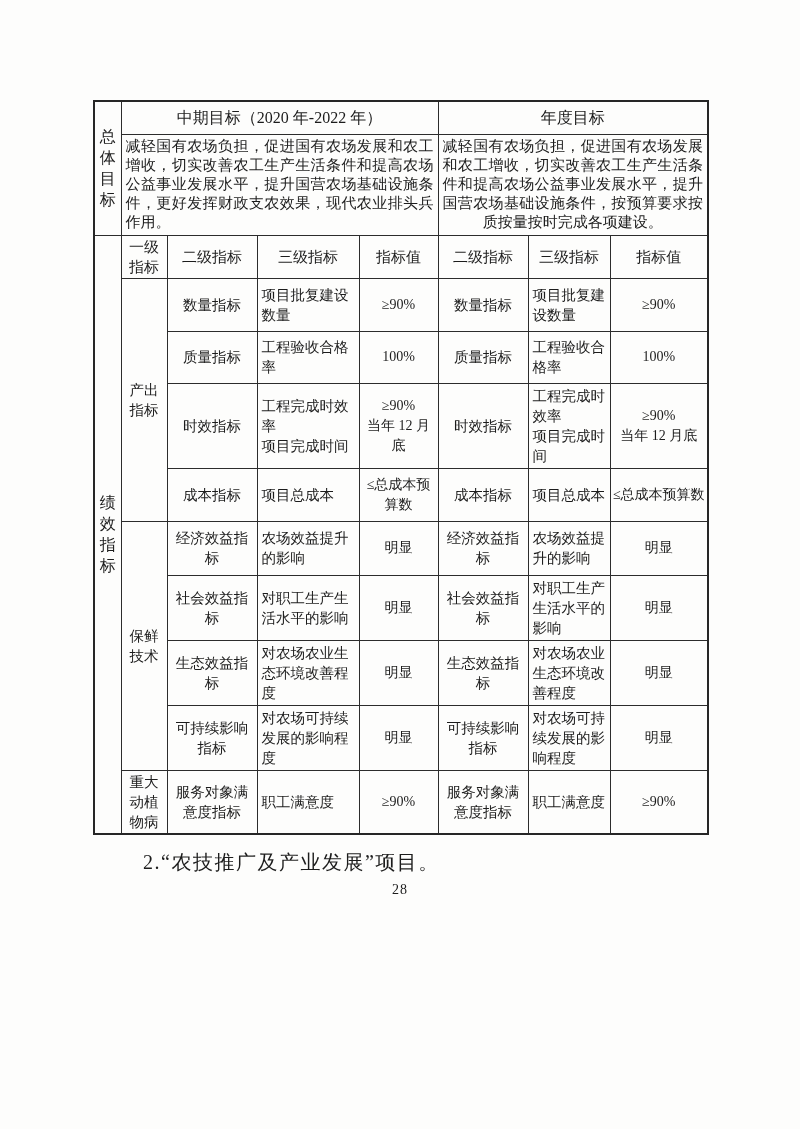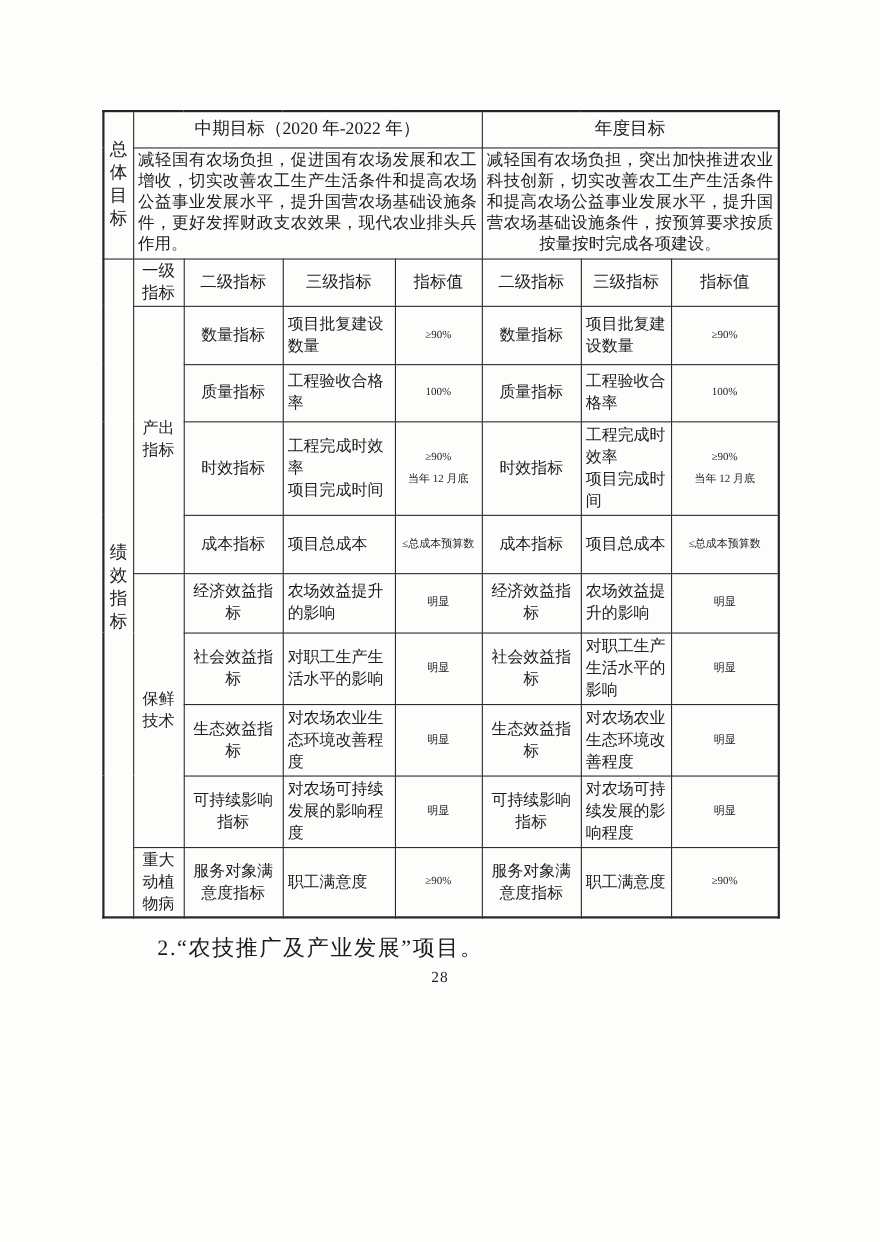--- a/index.html
+++ b/index.html
@@ -57,21 +57,21 @@
   td.subhdr { font-size: 15px; }
   td.para {
     text-align: justify;
     font-size: 15px;
     line-height: 19.2px;
     padding: 2px 4px;
     vertical-align: middle;
   }
   td.para-annual { text-align-last: center; }
   td.lt { text-align: left; padding: 2px 3px 2px 4px; }
-  td.val { font-size: 10px; padding: 1px 1px; }
+  td.val { font-size: 14px; padding: 1px 1px; }
 
   .bodytext {
     margin: 12px 0 0 99px;
     width: 614px;
   }
   .sec-heading {
     font-size: 20px;
     font-weight: normal;
     letter-spacing: 1.5px;
     line-height: 30px;
@@ -112,21 +112,21 @@
         <col style="width:98px">
     </colgroup>
     <tbody>
         <tr class="rA">
       <td class="vlabel" rowspan="2">总体目标</td>
       <td class="hdr" colspan="4">中期目标（2020 年-2022 年）</td>
       <td class="hdr" colspan="3">年度目标</td>
     </tr>
     <tr class="rB">
       <td class="para" colspan="4">减轻国有农场负担，促进国有农场发展和农工增收，切实改善农工生产生活条件和提高农场公益事业发展水平，提升国营农场基础设施条件，更好发挥财政支农效果，现代农业排头兵作用。</td>
-      <td class="para para-annual" colspan="3">减轻国有农场负担，突出加快推进农业科技创新，切实改善农工生产生活条件和提高农场公益事业发展水平，提升国营农场基础设施条件，按预算要求按质按量按时完成各项建设。</td>
+      <td class="para para-annual" colspan="3">减轻国有农场负担，促进国有农场发展和农工增收，切实改善农工生产生活条件和提高农场公益事业发展水平，提升国营农场基础设施条件，按预算要求按质按量按时完成各项建设。</td>
     </tr>
     <tr class="rC">
       <td class="vlabel" rowspan="10">绩效指标</td>
       <td class="subhdr">一级指标</td>
       <td class="subhdr">二级指标</td>
       <td class="subhdr">三级指标</td>
       <td class="subhdr">指标值</td>
       <td class="subhdr">二级指标</td>
       <td class="subhdr">三级指标</td>
       <td class="subhdr">指标值</td>

